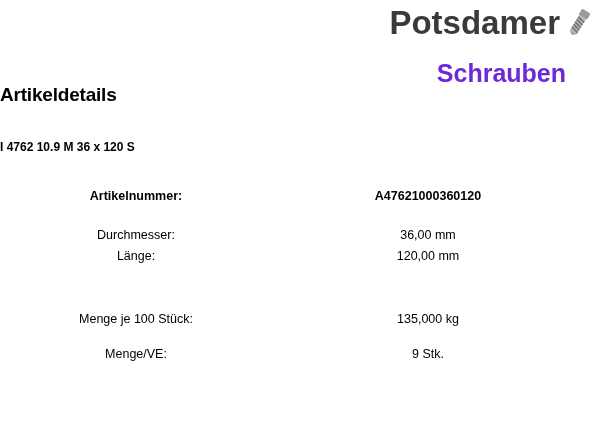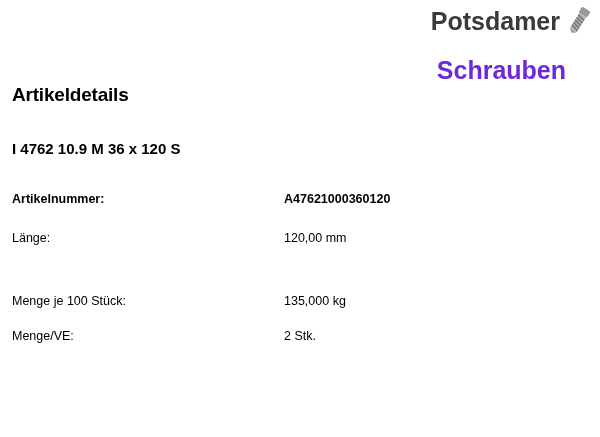--- a/index.html
+++ b/index.html
@@ -23,21 +23,21 @@
     right: 8px;
     text-align: right;
     line-height: 1;
   }
   .logo-line {
     display: flex;
     align-items: center;
     justify-content: flex-end;
   }
   .logo-word-1 {
-    font-size: 25px;
+    font-size: 33px;
     font-weight: bold;
     color: #3a3a3a;
     letter-spacing: 0px;
   }
   .logo-word-2 {
     font-size: 25px;
     font-weight: bold;
     color: #6d28d9;
     letter-spacing: 0px;
     margin-top: 22px;
@@ -47,45 +47,46 @@
     height: 30px;
     margin-left: 6px;
     position: relative;
     display: inline-block;
   }
   .logo-mark svg { display: block; }
 
   
   .content {
     position: absolute;
-    left: 12px;
+    left: 0;
     top: 84px;
     width: 584px;
   }
   .page-title {
     font-size: 19px;
     font-weight: bold;
     margin: 0 0 34px 0;
     letter-spacing: -0.2px;
   }
   .subtitle {
-    font-size: 15px;
+    font-size: 12px;
     font-weight: bold;
     margin: 16px 0 32px 0;
   }
 
   .spec-table {
     width: 100%;
     border-collapse: collapse;
     font-size: 12.5px;
   }
   .spec-table td {
     padding: 0;
     vertical-align: top;
     line-height: 21px;
+    text-align: center;
   }
   .spec-table td.label {
     width: 272px;
   }
   .spec-table tr.bold td {
     font-weight: bold;
     font-size: 12.5px;
   }
   .spec-table tr.gap td {
     height: 21px;
@@ -133,35 +134,39 @@
   <table class="spec-table">
     <tbody>
         <tr class="bold">
           <td class="label">Artikelnummer:</td>
           <td class="value">A47621000360120</td>
         </tr>
         <tr class="bold-gap">
           <td colspan="2">&nbsp;</td>
         </tr>
         <tr>
+          <td class="label">Durchmesser:</td>
+          <td class="value">36,00 mm</td>
+        </tr>
+        <tr>
           <td class="label">Länge:</td>
           <td class="value">120,00 mm</td>
         </tr>
         <tr class="gap">
           <td colspan="2">&nbsp;</td>
         </tr>
         <tr class="gap">
           <td colspan="2">&nbsp;</td>
         </tr>
         <tr>
           <td class="label">Menge je 100 Stück:</td>
           <td class="value">135,000 kg</td>
         </tr>
         <tr class="small-gap">
           <td colspan="2">&nbsp;</td>
         </tr>
         <tr>
           <td class="label">Menge/VE:</td>
-          <td class="value">2 Stk.</td>
+          <td class="value">9 Stk.</td>
         </tr>
       </tbody>
   </table>
 </div>
 
 </body></html>

